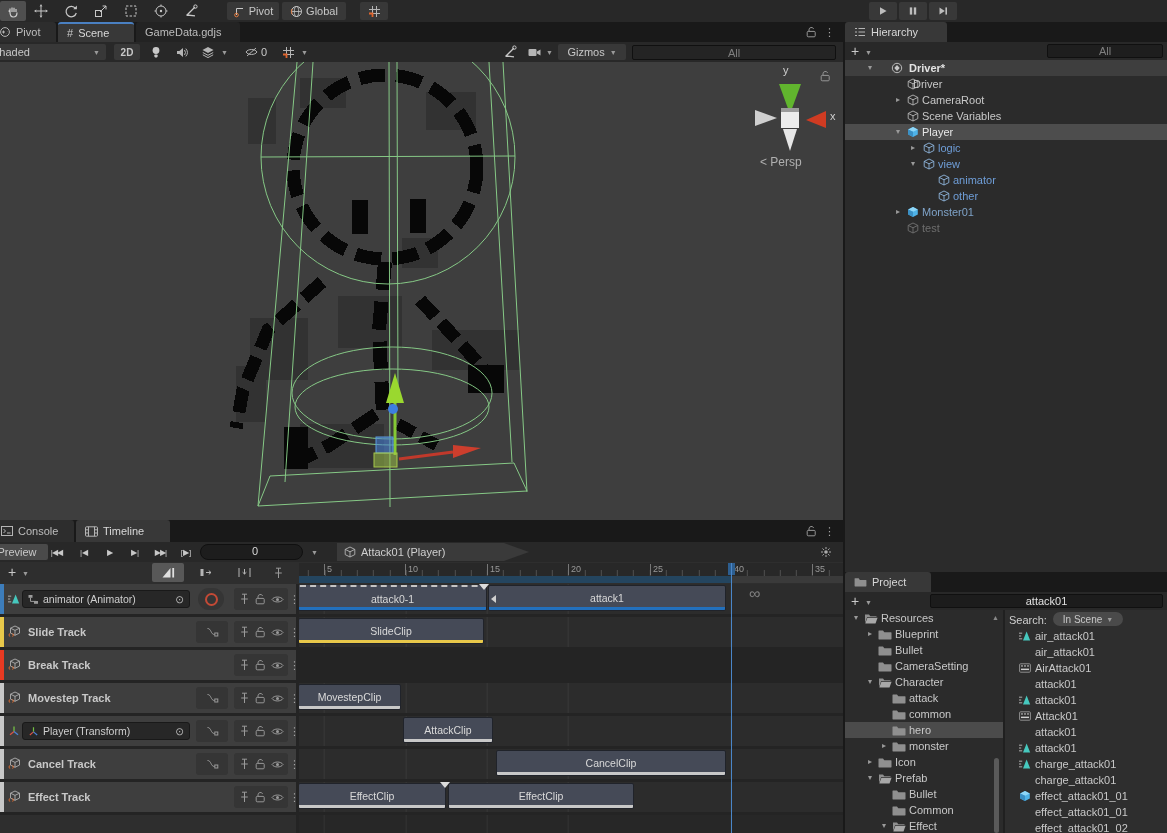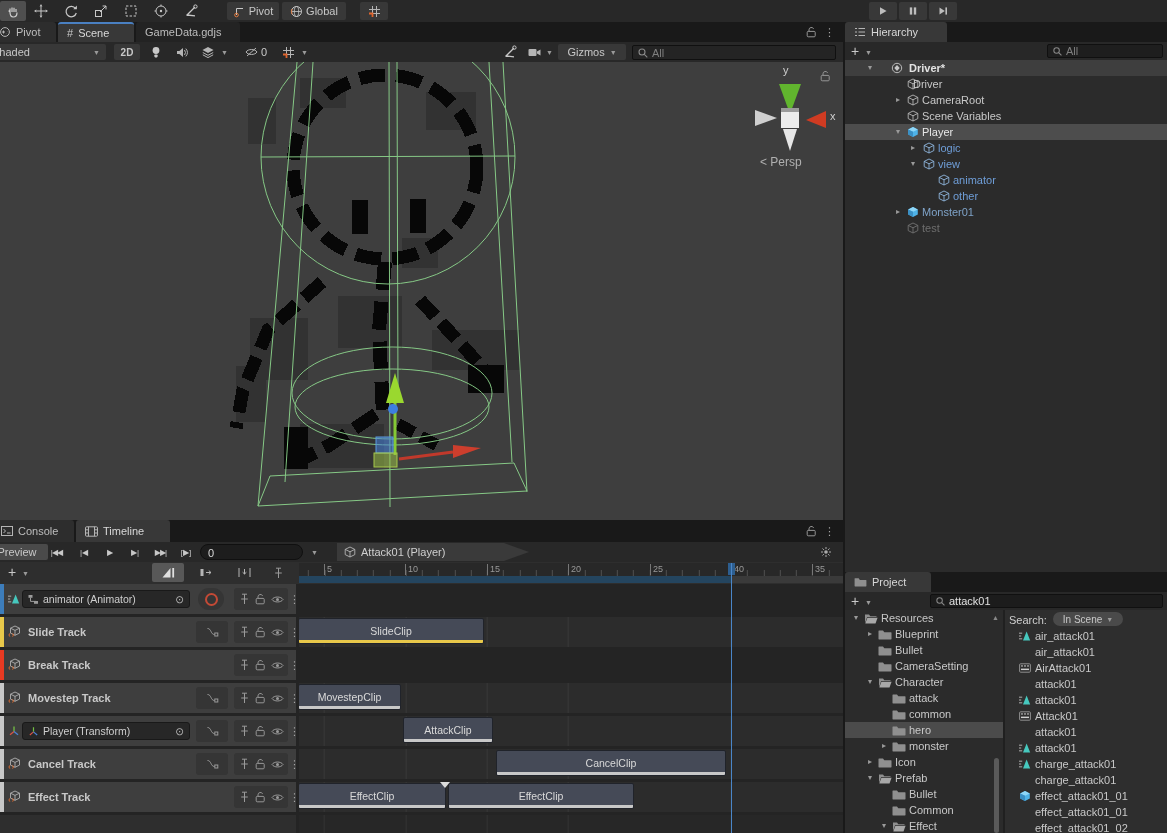--- a/index.html
+++ b/index.html
@@ -12,21 +12,21 @@
        display:flex;align-items:center;gap:5px;padding:0 9px;box-sizing:border-box;
        border-radius:3px 3px 0 0;white-space:nowrap;overflow:hidden;}
   .tab.on{background:#383838;color:#d8d8d8;}
   .tab.focus{border-top:2px solid #4a80c2;}
   .bar{position:absolute;left:0;right:0;background:#282828;}
   .btn{position:absolute;background:#383838;border-radius:2px;display:flex;align-items:center;
        justify-content:center;color:#c8c8c8;box-sizing:border-box;overflow:hidden;white-space:nowrap;}
   .btn.sel{background:#4f4f4f;}
   .flat{background:transparent;}
   .field{position:absolute;background:#1d1d1d;border:1px solid #101010;border-radius:2px;
-         color:#d8d8d8;display:flex;align-items:flex-end;box-sizing:border-box;overflow:hidden;white-space:nowrap;}
+         color:#d8d8d8;display:flex;align-items:center;box-sizing:border-box;overflow:hidden;white-space:nowrap;flex-direction:column;}
   .dim{color:#7f7f7f;}
   .tri{position:absolute;color:#9a9a9a;font-size:8px;width:10px;text-align:center;line-height:16px;}
   .lbl{position:absolute;line-height:16px;white-space:nowrap;}
   .ic{position:absolute;}
   .row16{position:absolute;left:0;right:0;height:16px;}
   .kebab{position:absolute;color:#a5a5a5;font-size:11px;line-height:12px;}
   .caret{color:#9a9a9a;font-size:7px;}
   
   .thead{position:absolute;left:0;width:296px;height:30px;background:#3e3e3e;}
   .lane{position:absolute;left:299px;width:544px;height:30px;background:#2c2c2c;overflow:hidden;
@@ -578,20 +578,33 @@
             </svg>
           <svg class="ic" style="left:21px;top:5px" width="11" height="12">
               <use href="#s-lock"></use>
             </svg>
           <svg class="ic" style="left:37px;top:7px" width="13" height="9">
               <use href="#s-eye"></use>
             </svg>
         </div>
         <span class="kebab" style="left:289px;top:9px">⋮</span>
       </div>
+      <div class="lane">
+        <div class="clip" style="left:-1px;width:189px;border-top:2px dashed #c5c5c5">
+          <span>attack0-1</span>
+          <div class="u" style="background:#2270bd"></div>
+        </div>
+        <div class="marker" style="left:180px;top:0"></div>
+        <div class="clip" style="left:189px;width:238px">
+          <div style="position:absolute;left:2px;top:9px;width:0;height:0;border-top:4px solid transparent;border-bottom:4px solid transparent;border-right:5px solid #cfcfcf"></div>
+          <span>attack1</span>
+          <div class="u" style="background:#2270bd"></div>
+        </div>
+        <span class="lbl" style="left:450px;top:2px;font-size:16px;color:#808080">∞</span>
+      </div>
     </div>
 
     <div class="a" style="left:0;top:97px;width:843px;height:30px">
       <div class="thead">
         <div class="stripe" style="background:#e8c84a"></div>
         <svg class="ic" style="left:8px;top:8px" width="13" height="13">
             <use href="#s-cubebr"></use>
           </svg>
         <span class="trackname">Slide Track</span>
         <div class="sq" style="left:196px">

